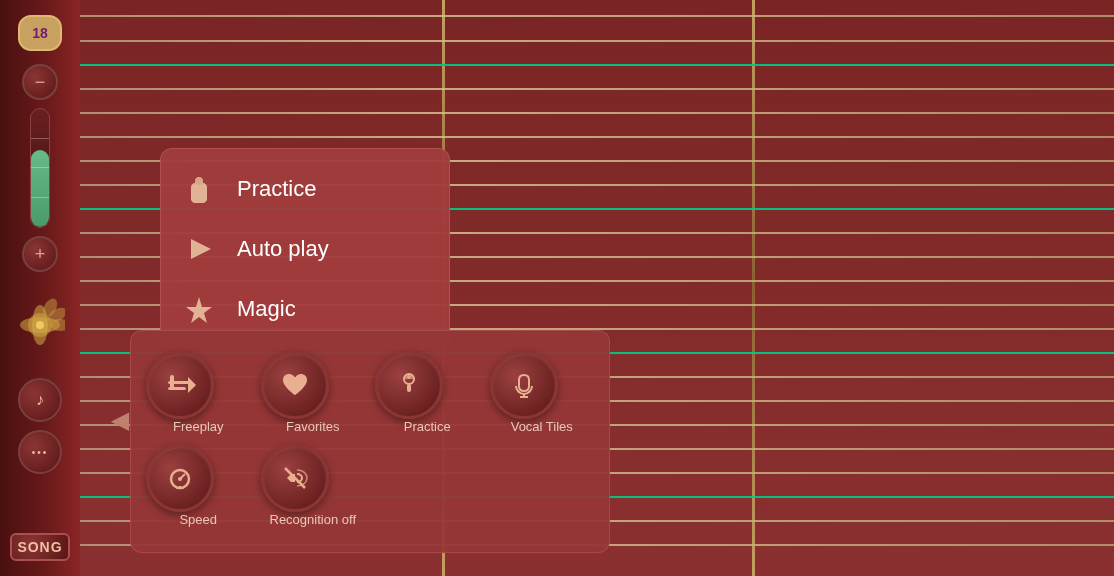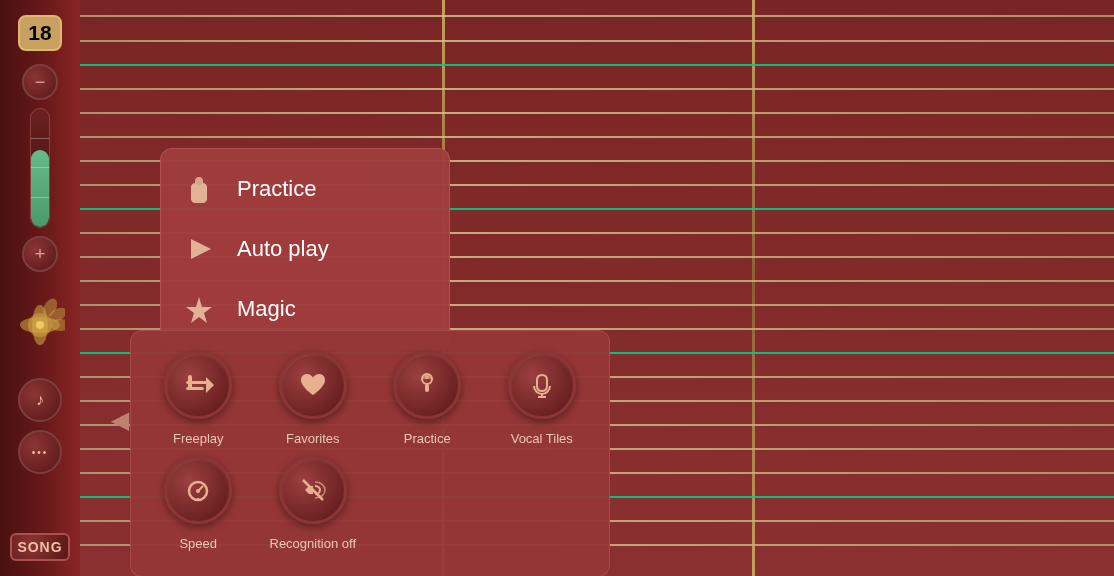--- a/index.html
+++ b/index.html
@@ -68,29 +68,29 @@
       display: flex;
       flex-direction: column;
       align-items: center;
       padding-top: 15px;
       gap: 8px;
     }
 
     
     .number-badge {
       background: #c8a060;
-      color: #000000;
-      font-size: 21px;
+      color: #701a75;
+      font-size: 14px;
       font-weight: bold;
       width: 44px;
       height: 36px;
       display: flex;
       align-items: center;
       justify-content: center;
-      border-radius: 8px;
+      border-radius: 13px;
       border: 2px solid #e0b870;
       margin-bottom: 5px;
     }
 
     .vol-btn {
       width: 36px;
       height: 36px;
       border-radius: 50%;
       background: radial-gradient(circle at 35% 35%, #8b3535, #5a1515);
       border: 2px solid #7a4040;
@@ -215,22 +215,21 @@
     .action-grid {
       display: grid;
       grid-template-columns: repeat(4, 1fr);
       gap: 10px;
       margin-bottom: 10px;
     }
 
     .action-item {
       display: flex;
       flex-direction: column;
-      align-items: center;
-      gap: 12px;
+      gap: 0;
       cursor: pointer;
     }
 
     .action-btn {
       width: 68px;
       height: 68px;
       border-radius: 50%;
       background: radial-gradient(circle at 35% 35%, #9b4040, #5a1515);
       border: 3px solid #8b3535;
       display: flex;

